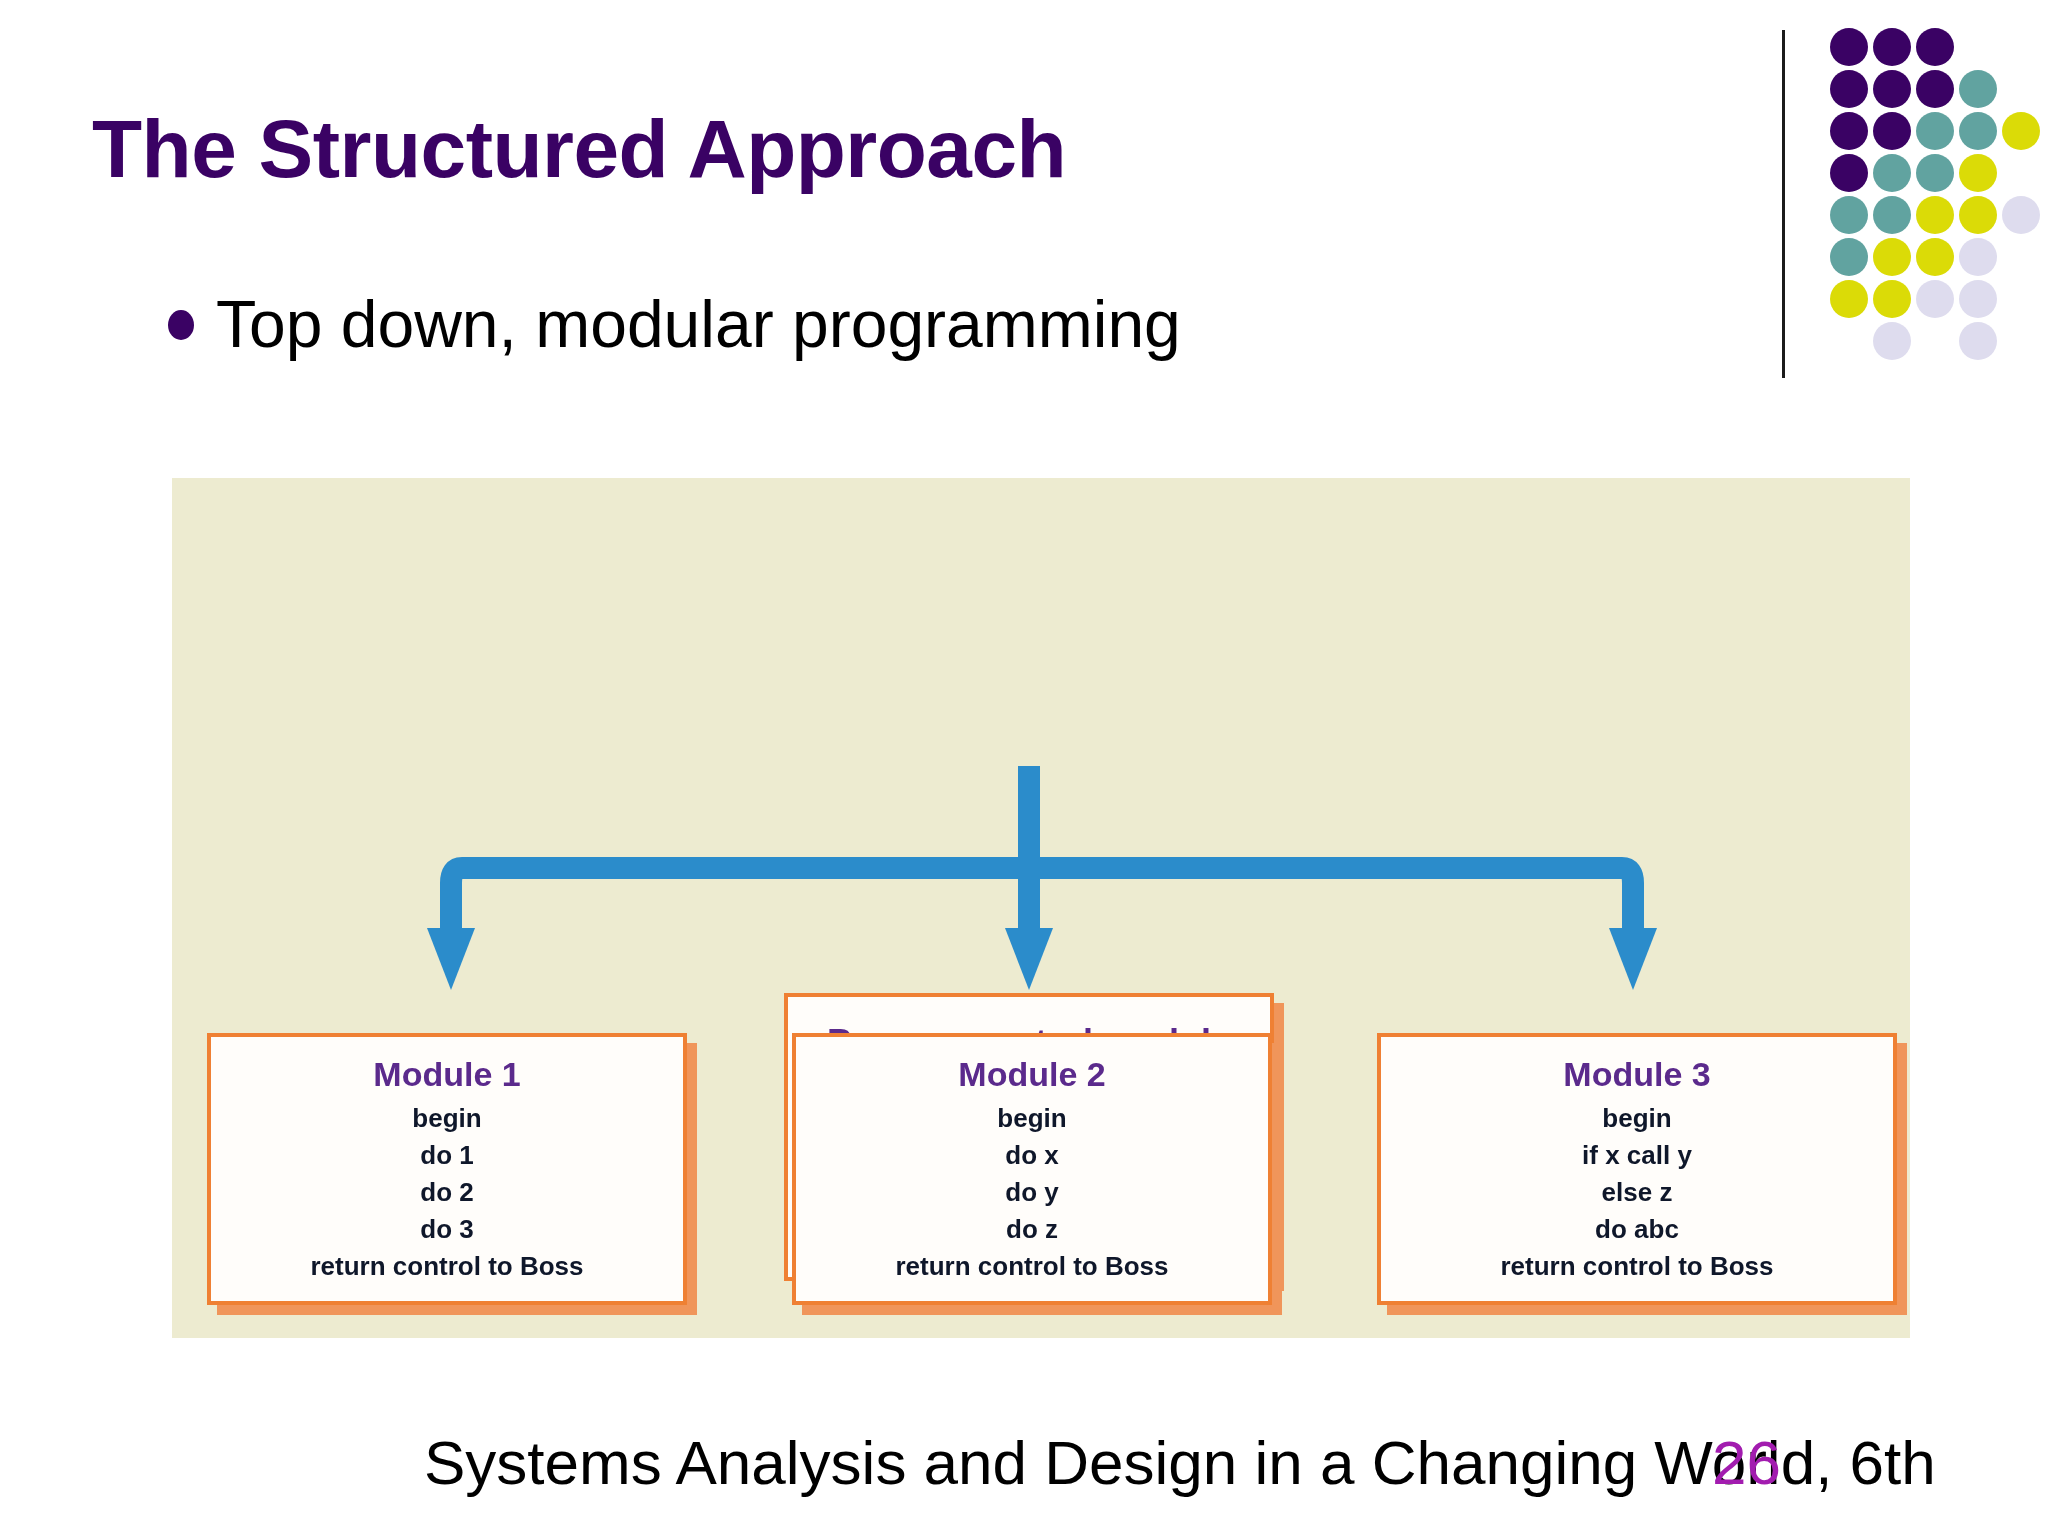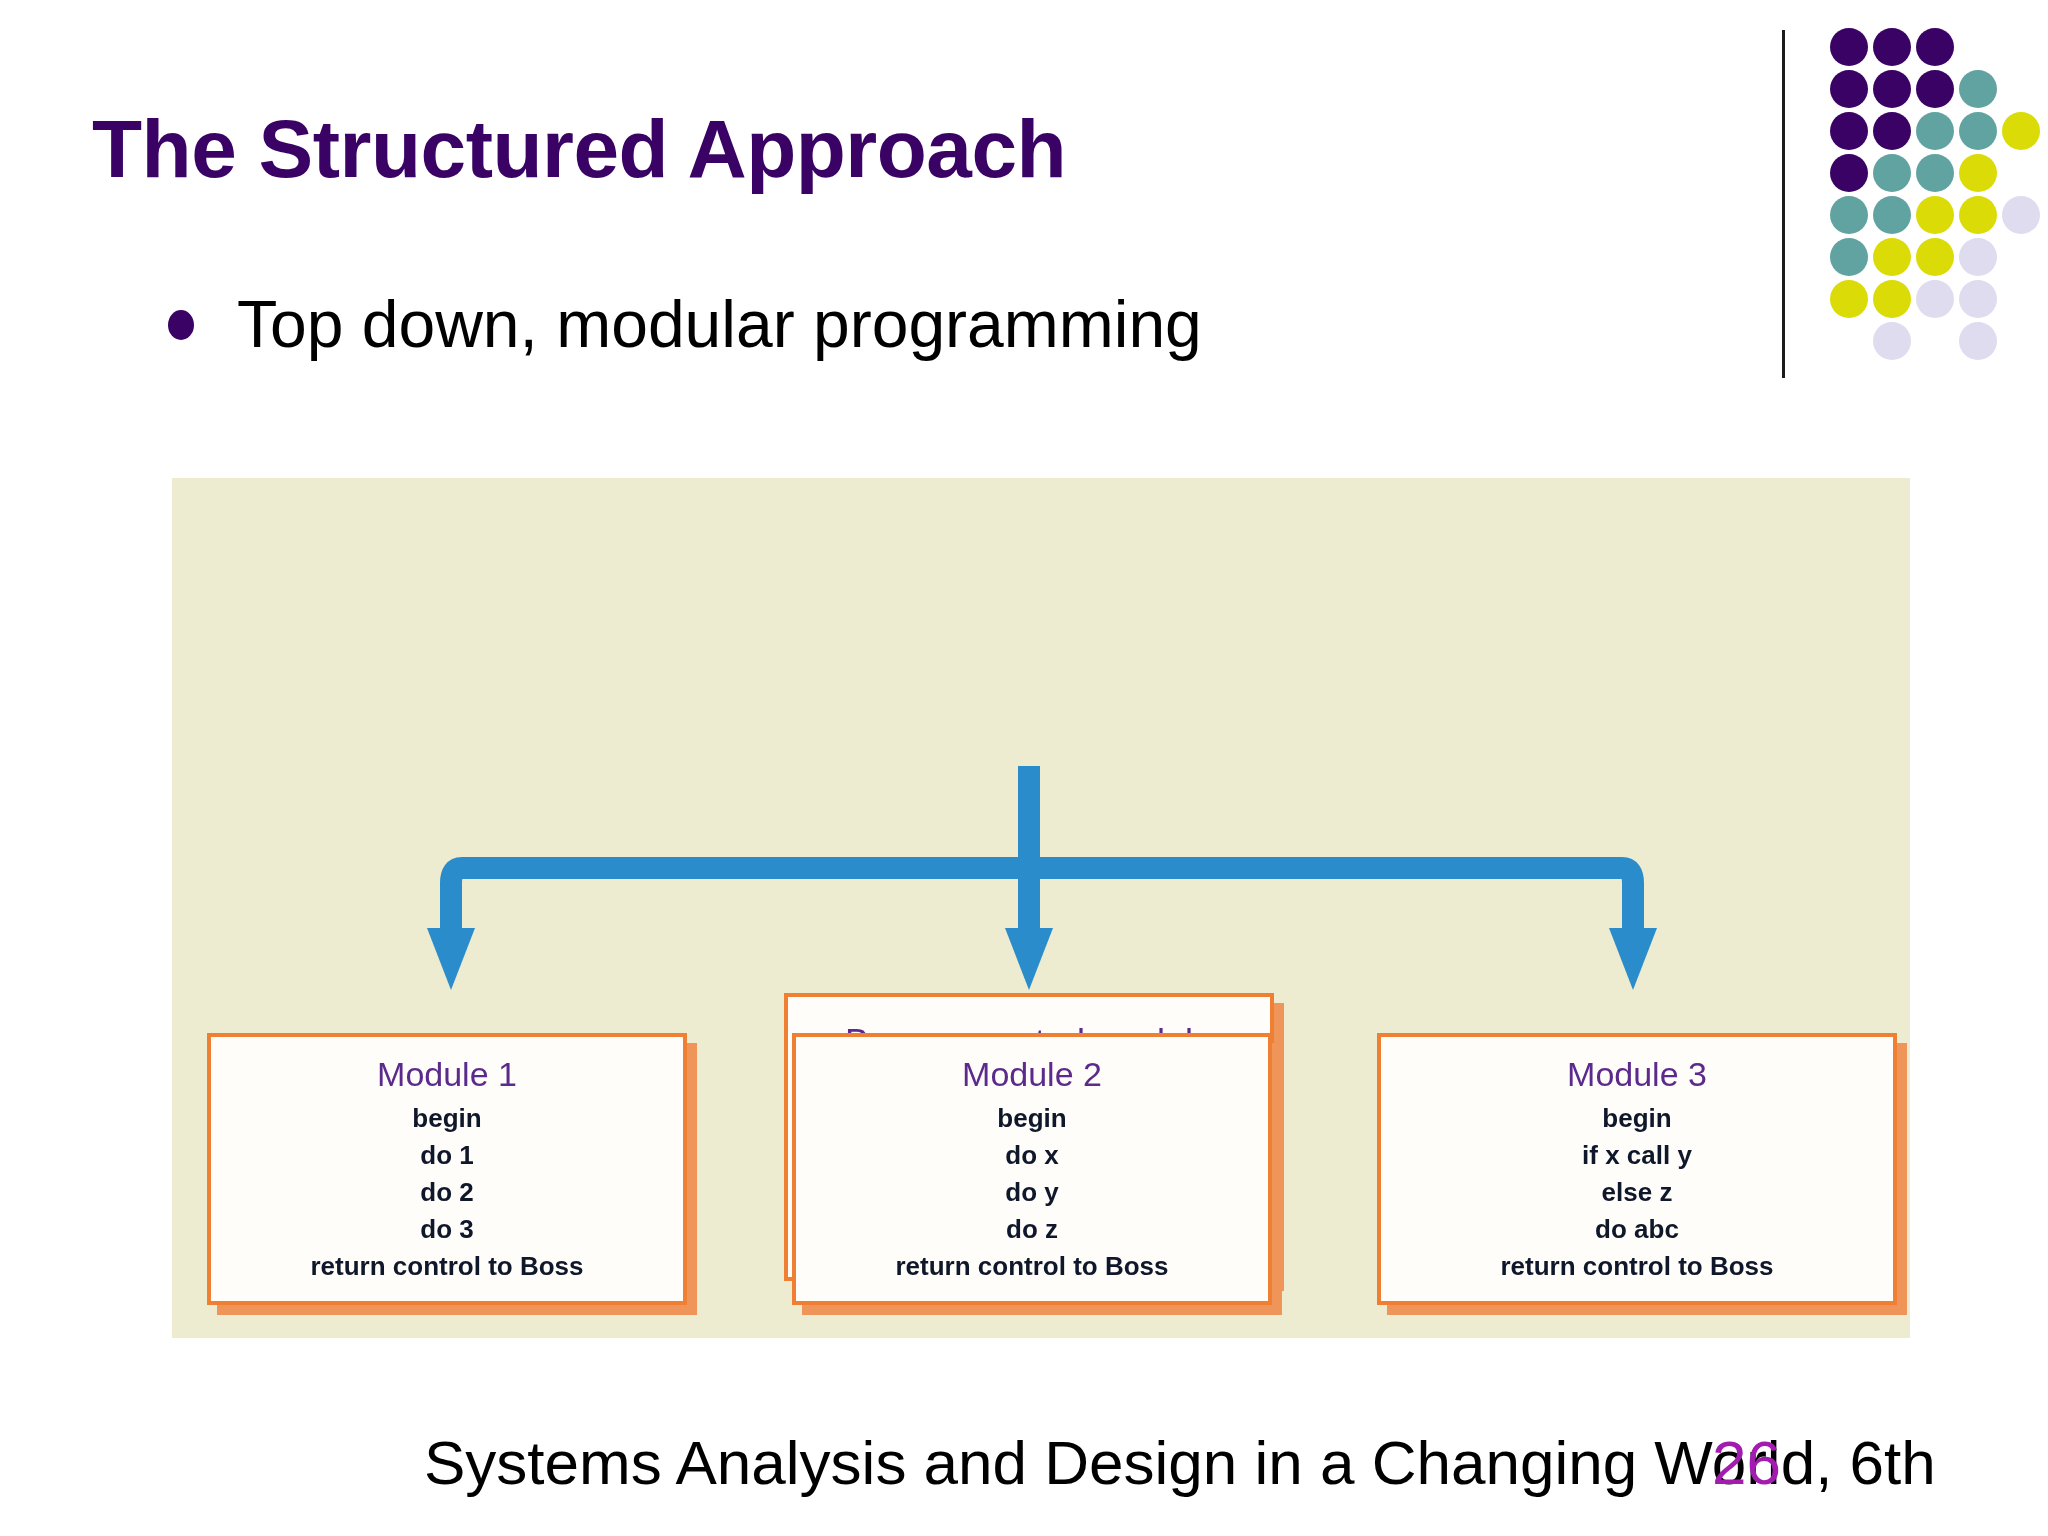--- a/index.html
+++ b/index.html
@@ -51,21 +51,21 @@
     line-height: 1;
   }
 
   
   #bullet-row {
     position: absolute;
     left: 168px;
     top: 290px;
     display: flex;
     align-items: center;
-    gap: 43px;
+    gap: 22px;
   }
   #bullet-marker {
     width: 26px;
     height: 30px;
     border-radius: 50%;
     background: #3a0264;
     flex: none;
   }
   #bullet-text {
     font-size: 66px;
@@ -92,21 +92,21 @@
     box-sizing: border-box;
     box-shadow: 10px 10px 0 0 #f0955a;
     display: flex;
     flex-direction: column;
     align-items: center;
     justify-content: center;
     padding: 12px 10px;
   }
   .module-title {
     color: #5b2a8c;
-    font-weight: normal;
+    font-weight: bold;
     font-size: 34px;
     line-height: 1.28;
     margin-bottom: 4px;
     white-space: nowrap;
   }
   .module-line {
     color: #0f172a;
     font-weight: bold;
     font-size: 26px;
     line-height: 1.42;

